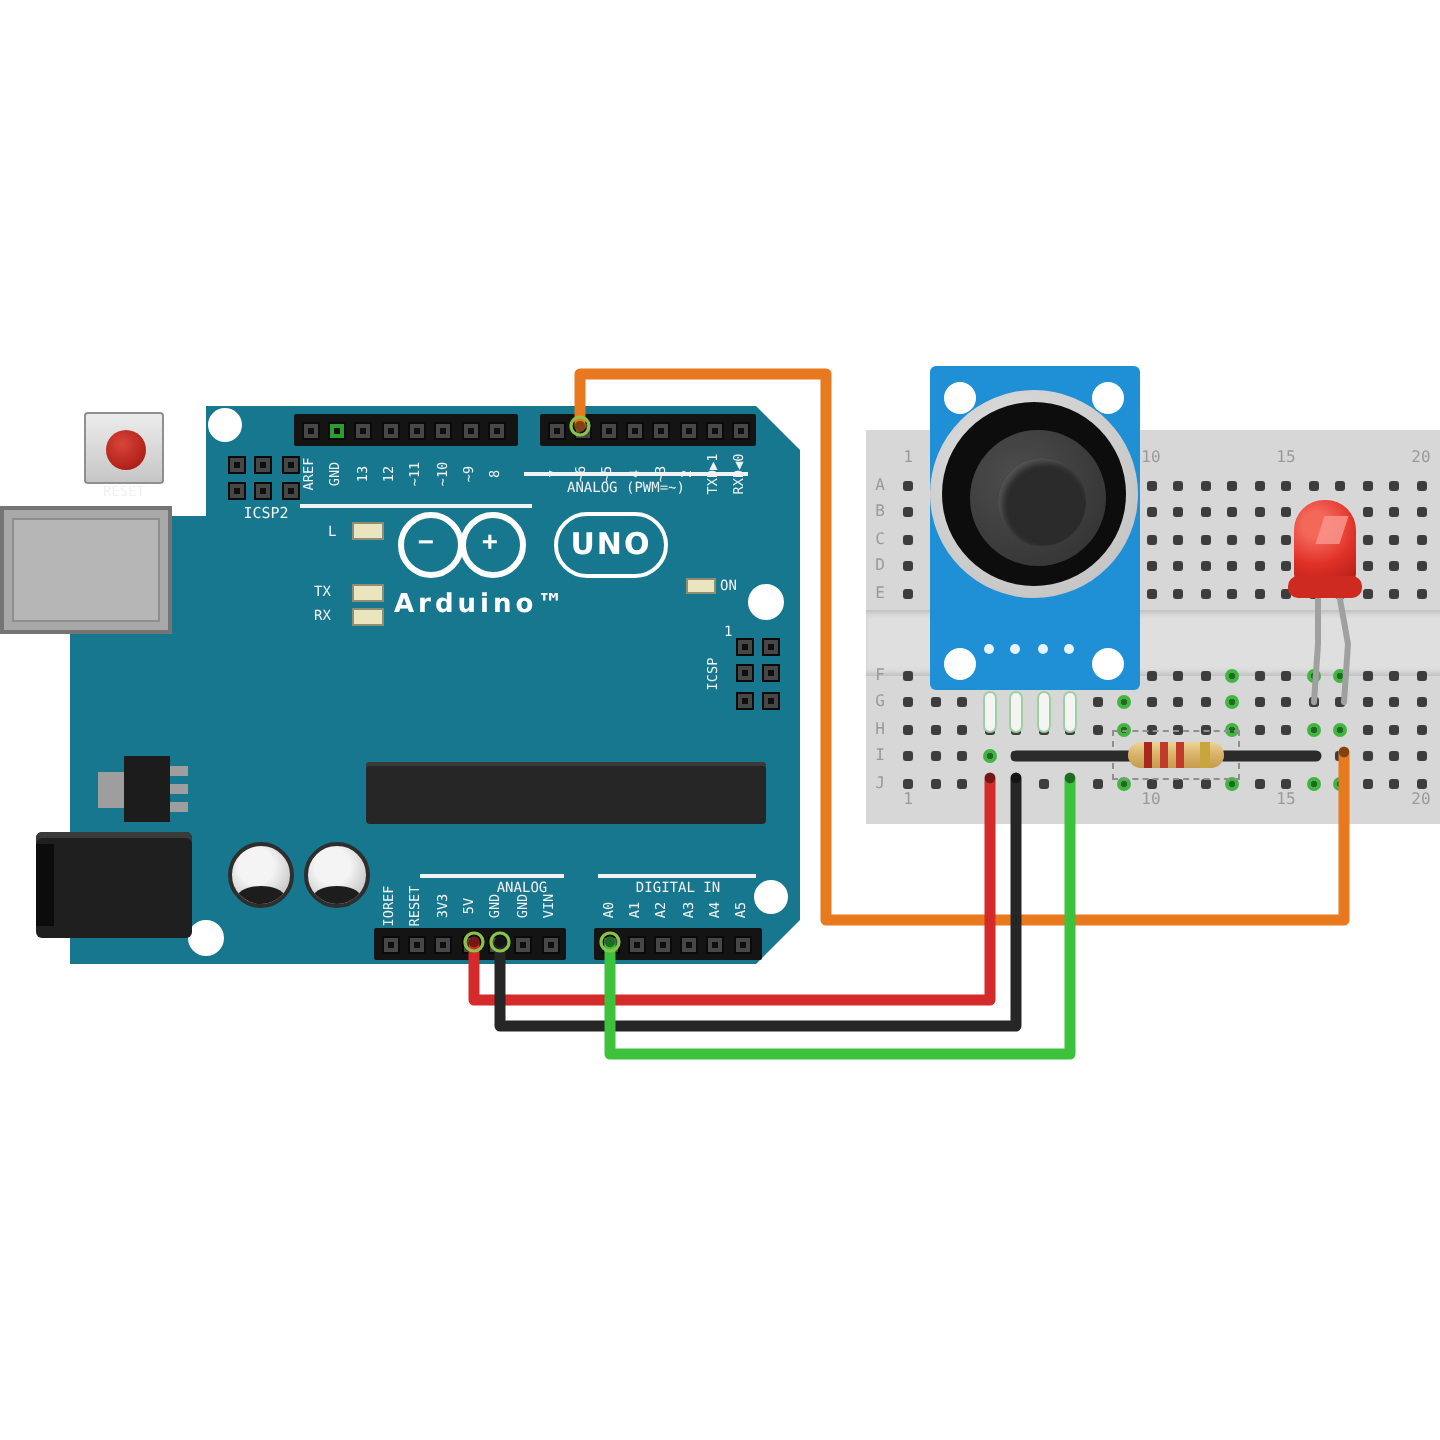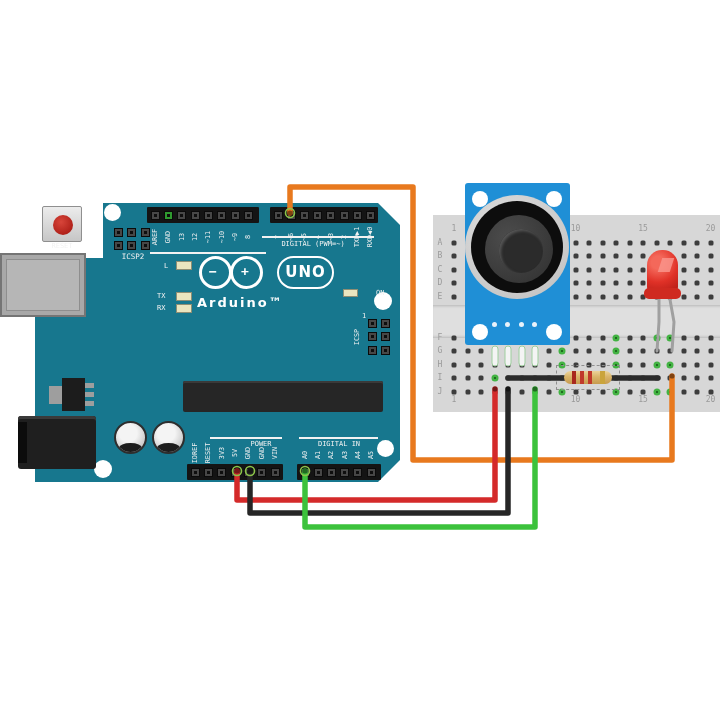--- a/index.html
+++ b/index.html
@@ -122,40 +122,40 @@
         <div class="vlab" style="left: 330.8px; top: 237px;">~3</div>
         <div class="pin" style="left: 339.5px; top: 210.5px;"></div>
         <div class="vlab" style="left: 344px; top: 237px;">2</div>
         <div class="pin" style="left: 352.7px; top: 210.5px;"></div>
         <div class="vlab" style="left: 357.2px; top: 237px;">TXD▶1</div>
         <div class="pin" style="left: 365.9px; top: 210.5px;"></div>
         <div class="vlab" style="left: 370.4px; top: 237px;">RXD◀0</div>
       </div>
     <div class="silkline" style="left:150px;top:252px;width:116px;"></div>
     <div class="silkline" style="left:262px;top:236px;width:112px;"></div>
-    <div class="abs silk" style="left:258px;top:241px;width:110px;text-align:center;">DIGITAL (PWM=~)</div>
+    <div class="abs silk" style="left:258px;top:241px;width:110px;text-align:center;">ANALOG (PWM=~)</div>
 
     <div class="abs silk" style="left:164px;top:263px;">L</div>
     <div class="ledrect" style="left:176px;top:261px;width:16px;height:9px;"></div>
     <div class="abs silk" style="left:157px;top:293px;">TX</div>
     <div class="ledrect" style="left:176px;top:292px;width:16px;height:9px;"></div>
     <div class="abs silk" style="left:157px;top:305px;">RX</div>
     <div class="ledrect" style="left:176px;top:304px;width:16px;height:9px;"></div>
 
     <div class="ring" style="left:199px;top:256px;width:33px;height:33px;"></div>
     <div class="ring" style="left:230px;top:256px;width:33px;height:33px;"></div>
     <div class="abs" style="left:209px;top:264px;color:#fff;font-size:13px;font-weight:bold;line-height:16px;">−</div>
     <div class="abs" style="left:241px;top:264px;color:#fff;font-size:13px;font-weight:bold;line-height:16px;">+</div>
     <div class="abs" style="left:277px;top:256px;width:57px;height:33px;border:2.5px solid #fff;border-radius:17px;box-sizing:border-box;">
       <div style="text-align:center;color:#fff;font-size:15px;font-weight:bold;line-height:28px;letter-spacing:1px;font-family:'DejaVu Sans',sans-serif;">UNO</div>
     </div>
     <div class="abs" style="left:197px;top:295px;color:#fff;font-size:13px;font-weight:bold;font-family:'DejaVu Sans',sans-serif;letter-spacing:2px;">Arduino™</div>
 
     <div class="ledrect" style="left:343px;top:289px;width:15px;height:8px;"></div>
-    <div class="abs silk" style="left:376px;top:290px;">ON</div>
+    <div class="abs silk" style="left:360px;top:290px;">ON</div>
 
     <div class="abs silk" style="left:362px;top:313px;">1</div>
     <div class="abs" id="icsp-pins">
         <div class="pin" style="left: 367.5px; top: 318.5px;"></div>
         <div class="pin" style="left: 381px; top: 318.5px;"></div>
         <div class="pin" style="left: 367.5px; top: 332px;"></div>
         <div class="pin" style="left: 381px; top: 332px;"></div>
         <div class="pin" style="left: 367.5px; top: 345.5px;"></div>
         <div class="pin" style="left: 381px; top: 345.5px;"></div>
       </div>
@@ -204,21 +204,21 @@
         <div class="pin" style="left: 326.9px; top: 467.5px;"></div>
         <div class="vlab" style="left: 331.4px; top: 455px;">A2</div>
         <div class="pin" style="left: 340.1px; top: 467.5px;"></div>
         <div class="vlab" style="left: 344.6px; top: 455px;">A3</div>
         <div class="pin" style="left: 353.3px; top: 467.5px;"></div>
         <div class="vlab" style="left: 357.8px; top: 455px;">A4</div>
         <div class="pin" style="left: 366.5px; top: 467.5px;"></div>
         <div class="vlab" style="left: 371px; top: 455px;">A5</div>
       </div>
     <div class="silkline" style="left:210px;top:437px;width:72px;"></div>
-    <div class="abs silk" style="left:238px;top:441px;width:46px;text-align:center;">POWER</div>
+    <div class="abs silk" style="left:238px;top:441px;width:46px;text-align:center;">ANALOG</div>
     <div class="silkline" style="left:299px;top:437px;width:79px;"></div>
     <div class="abs silk" style="left:300px;top:441px;width:78px;text-align:center;">DIGITAL IN</div>
   </div>
 
   <div class="bb">
     <div class="bb-chan"></div>
     <div id="bb-holes">
         <div class="hole" style="left: 21px; top: 27.5px;"></div>
         <div class="hole" style="left: 34.5px; top: 27.5px;"></div>
         <div class="hole" style="left: 48px; top: 27.5px;"></div>

